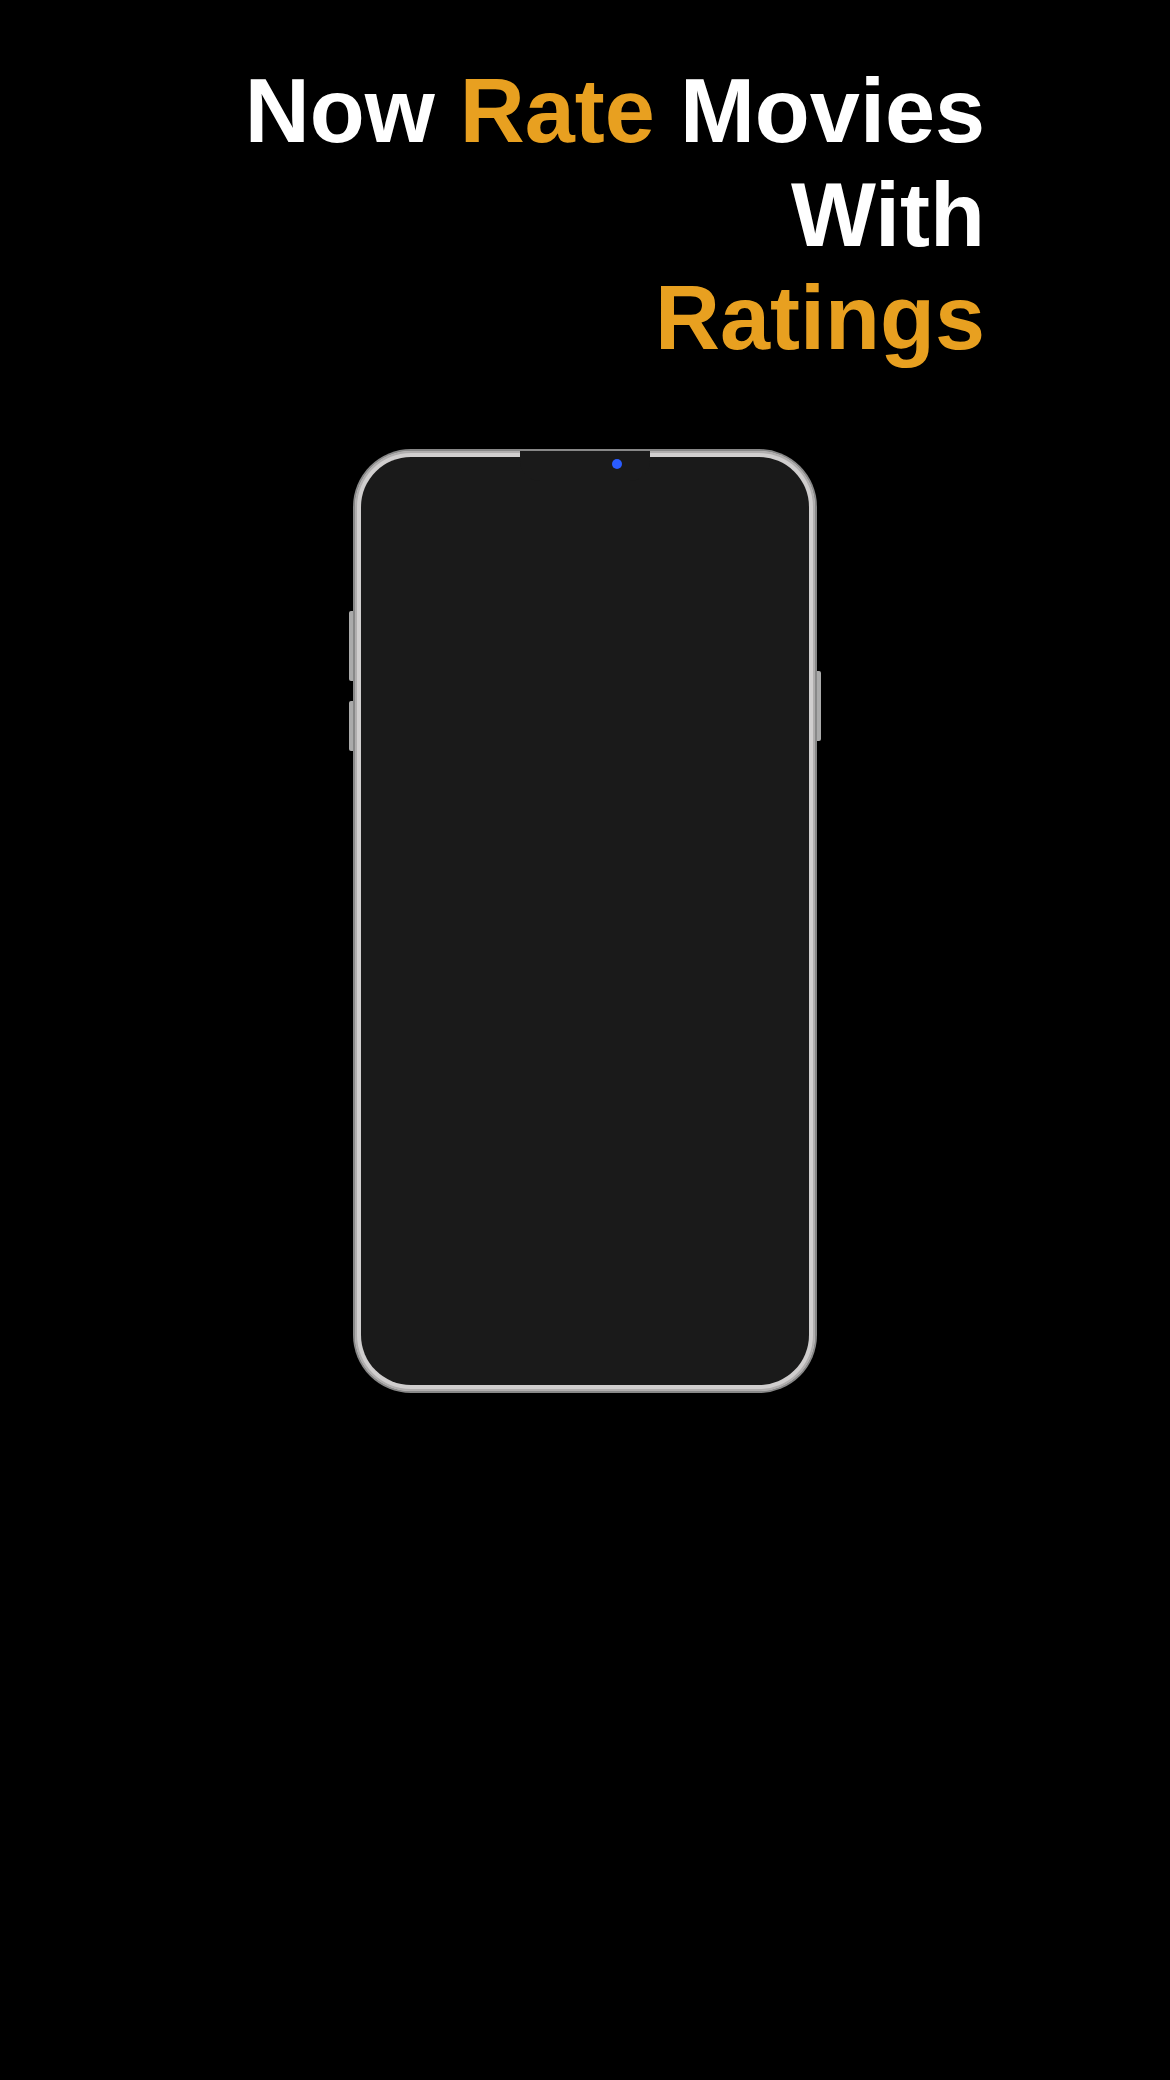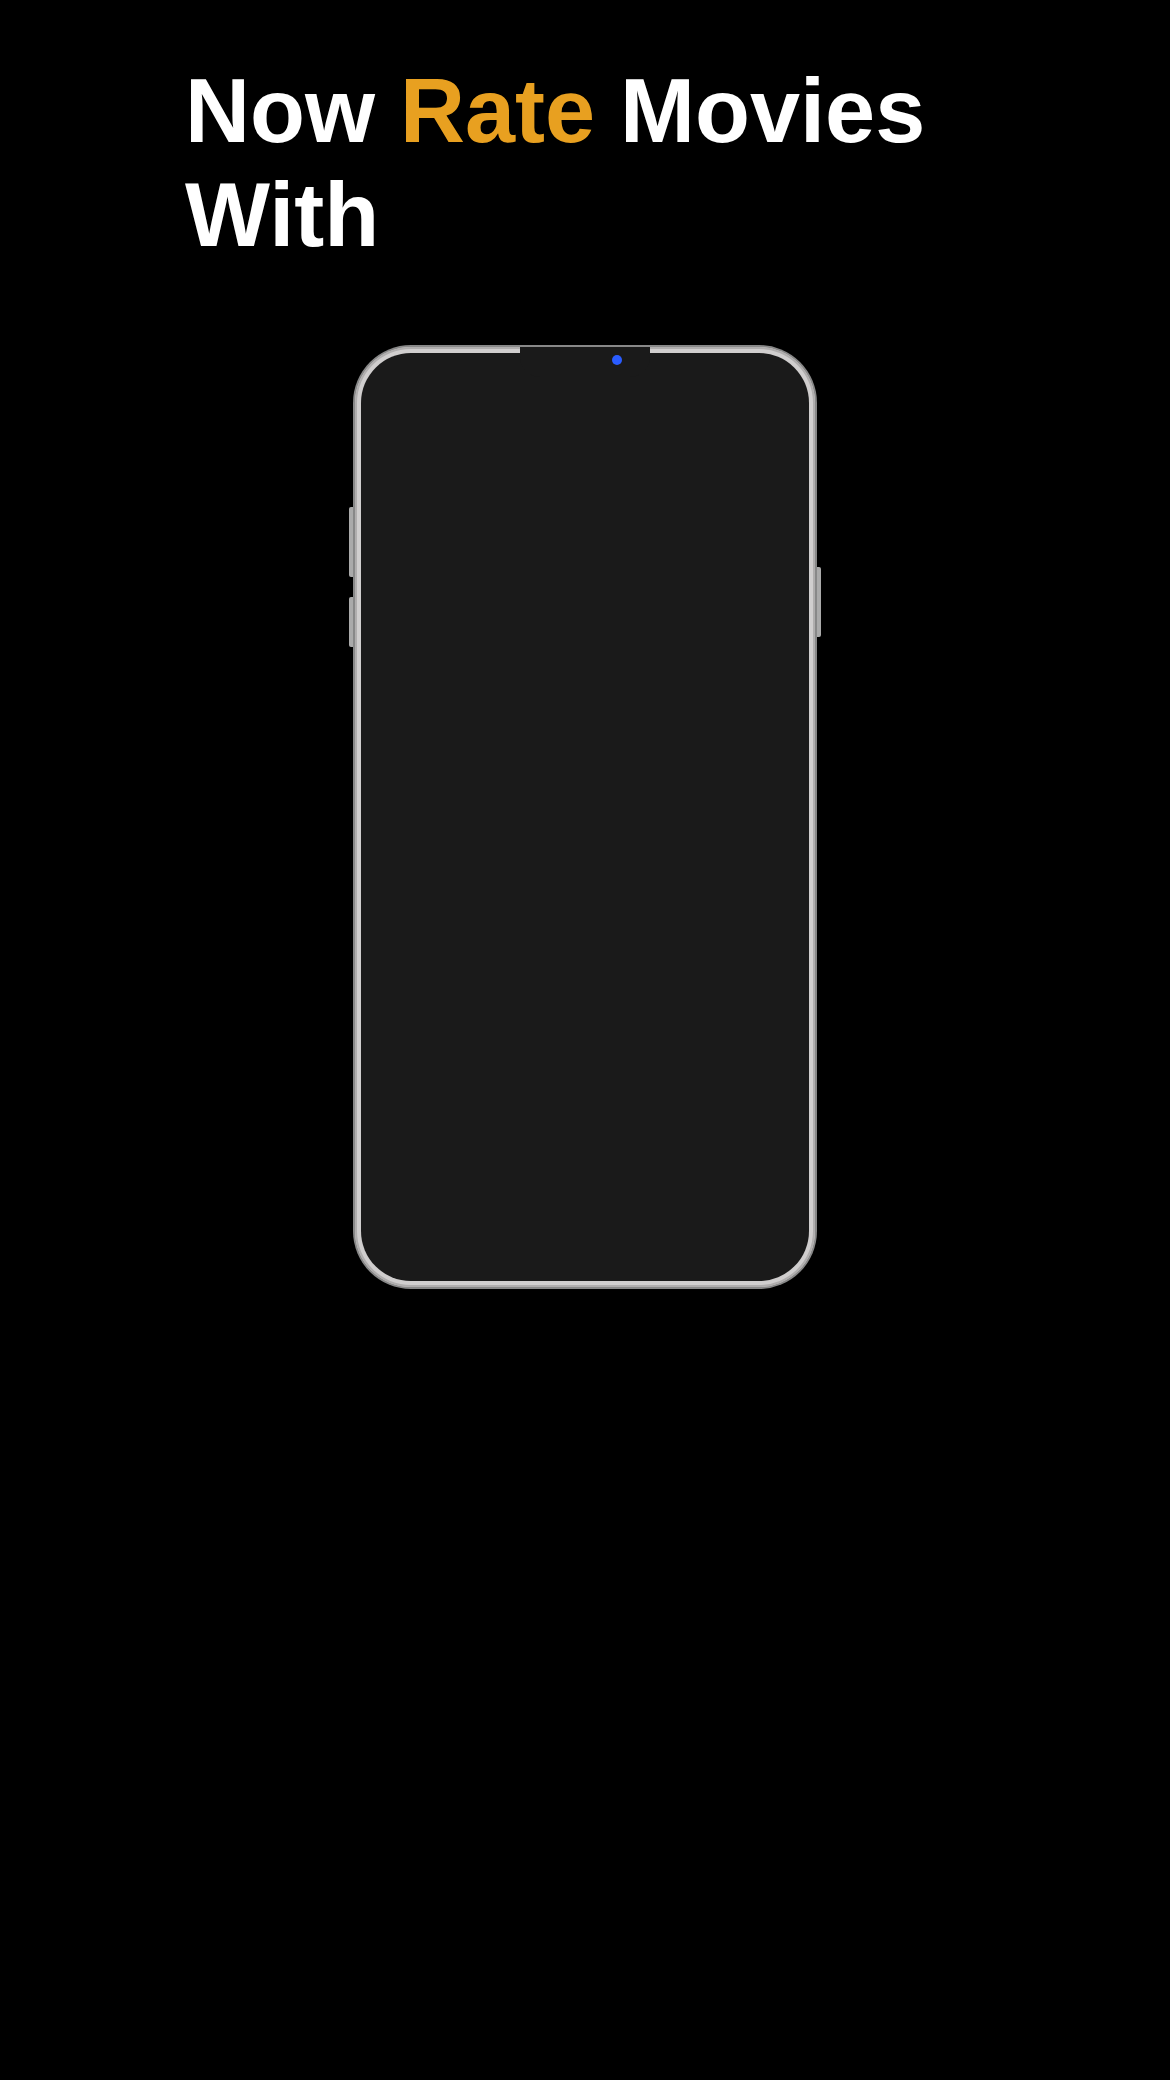--- a/index.html
+++ b/index.html
@@ -11,21 +11,21 @@
       display: flex;
       flex-direction: column;
       align-items: center;
       font-family: -apple-system, BlinkMacSystemFont, 'Helvetica Neue', sans-serif;
       overflow: hidden;
     }
 
     
     .page-header {
       margin-top: 60px;
-      text-align: left;
+      text-align: right;
       width: 800px;
       text-decoration: underline;
     }
 
     .page-header h1 {
       font-size: 90px;
       font-weight: 700;
       color: #fff;
       line-height: 1.15;
     }
@@ -394,20 +394,21 @@
   </style>
 </head>
 <body>
 
 <div class="page-header">
   <h1>
     <span>
       <span>Now </span><span style="color:#e8a020;">Rate</span><span> Movies With</span>
     </span>
     <br>
+    <span style="color:#e8a020;">Ratings</span>
   </h1>
 </div>
 
 <div class="phone-wrapper">
 
   <div class="side-btn-left3"></div>
   <div class="side-btn-left"></div>
   <div class="side-btn-left2"></div>
   <div class="side-btn-right"></div>
 

